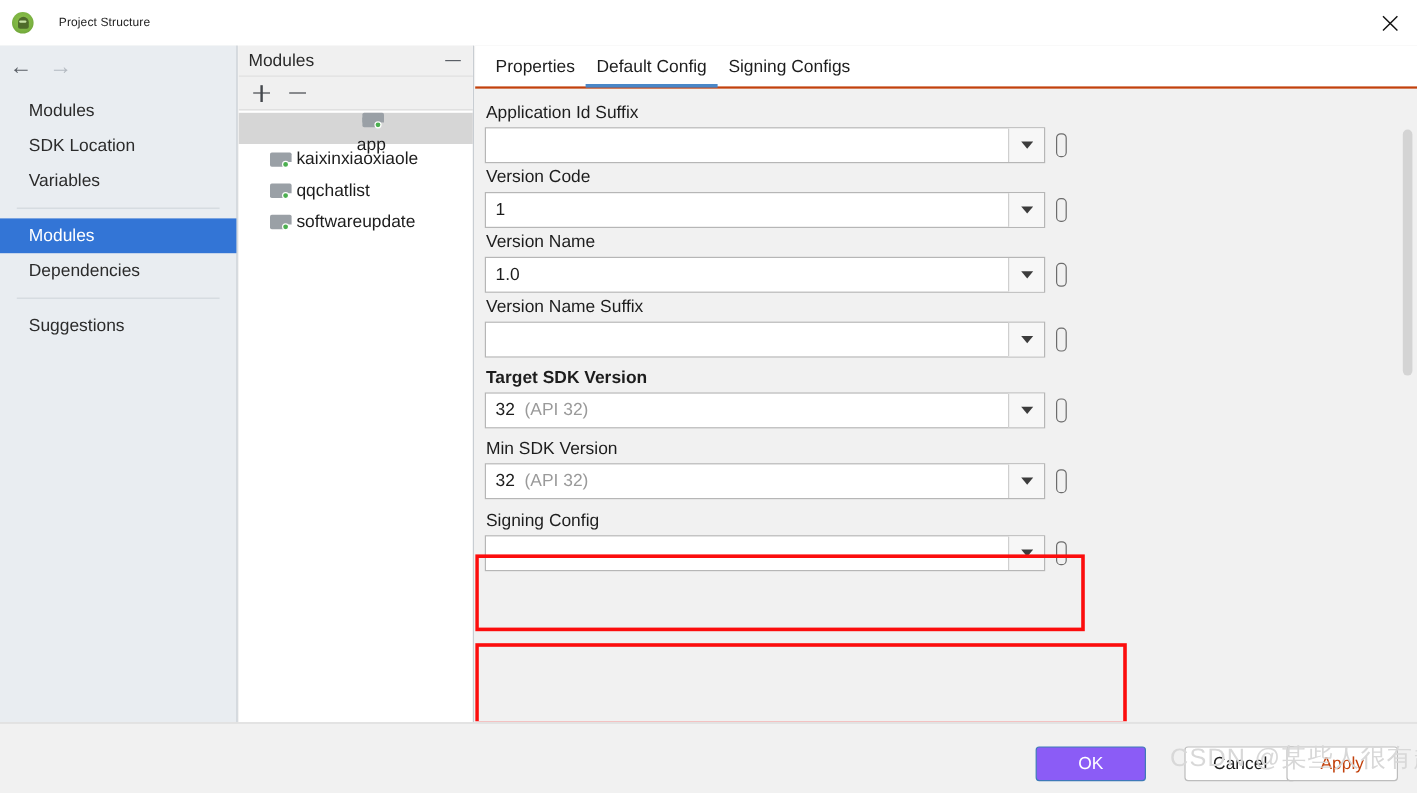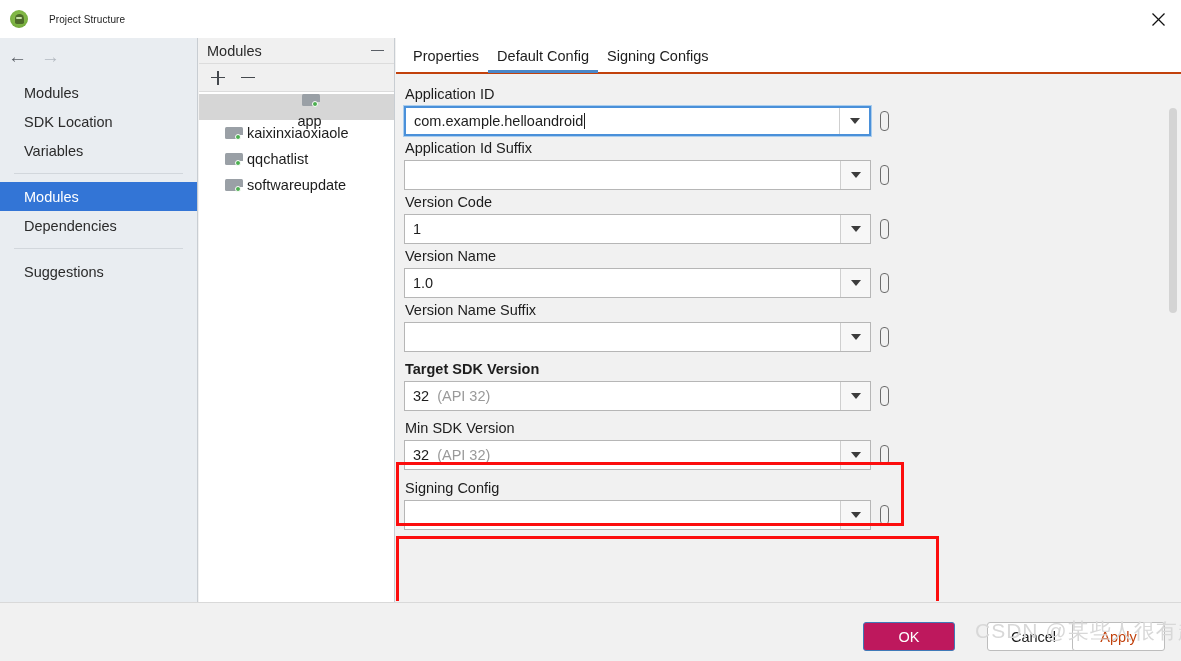--- a/index.html
+++ b/index.html
@@ -249,21 +249,21 @@
   }
   .btn {
     position: absolute; top: 19px;
     height: 29px; width: 90px;
     font-size: 14.5px;
     display: flex; align-items: center; justify-content: center;
     cursor: pointer; border-radius: 3px;
   }
   .btn-ok {
     left: 863px; width: 92px;
-    background: #be185d; color: #ffffff;
+    background: #8b5cf6; color: #ffffff;
     border: 1px solid #3f7ab8;
   }
   .btn-cancel {
     left: 968px; width: 93px;
     background: #ffffff; color: #1d1d1d;
     border: 1px solid #bdbdbd;
     margin-left: 19px;
   }
   .btn-apply {
     left: 1072px; width: 93px;
@@ -377,35 +377,20 @@
       <div class="tab active">
         <span>Default Config</span>
       </div>
       <div class="tab">
         <span>Signing Configs</span>
       </div>
     </div>
 
     <div class="formscroll">
 
-      <div class="field">
-        <div class="field-label">Application ID</div>
-        <div class="field-row">
-          <div class="combo focused">
-            <div class="combo-value">
-              <span>com.example.helloandroid</span>
-                <span class="caret"></span>
-            </div>
-            <div class="combo-arrow">
-              <span class="tri"></span>
-            </div>
-          </div>
-          <span class="var-icon"></span>
-        </div>
-      </div>
 
       <div class="field">
         <div class="field-label">Application Id Suffix</div>
         <div class="field-row">
           <div class="combo">
             <div class="combo-value">
               <span></span>
             </div>
             <div class="combo-arrow">
               <span class="tri"></span>

